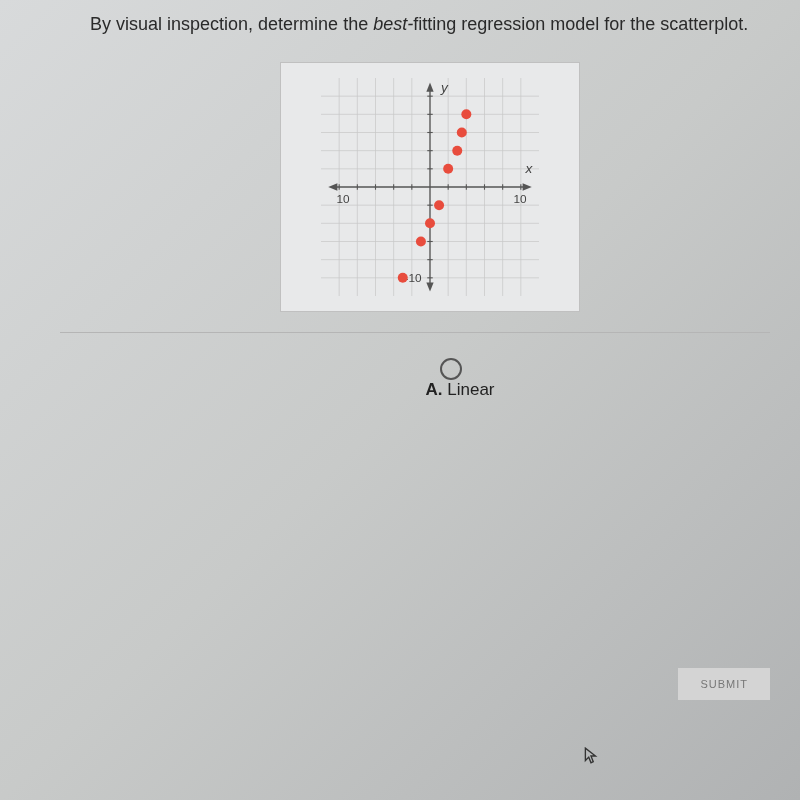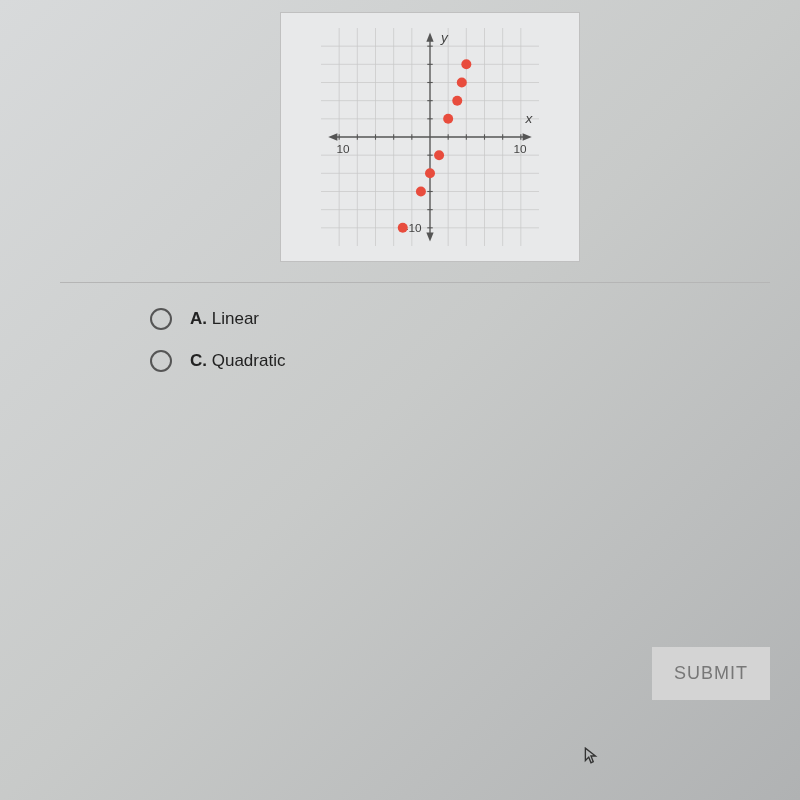--- a/index.html
+++ b/index.html
@@ -56,20 +56,21 @@
       width: calc(100% + 30px);
     }
     .options {
       padding-left: 60px;
     }
     .option {
       display: flex;
       align-items: center;
       margin-bottom: 20px;
       cursor: pointer;
+      flex-direction: column;
     }
     .radio-circle {
       width: 22px;
       height: 22px;
       border: 2px solid #555;
       border-radius: 50%;
       margin-right: 18px;
       flex-shrink: 0;
     }
     .option-label {
@@ -79,37 +80,40 @@
     .option-letter {
       font-weight: bold;
     }
     .submit-btn {
       position: absolute;
       right: 30px;
       bottom: 100px;
       background: #d4d4d4;
       color: #777;
       border: none;
-      padding: 16px 22px;
-      font-size: 18px;
+      padding: 10px 22px;
+      font-size: 11px;
       letter-spacing: 1px;
       cursor: pointer;
     }
     .cursor-icon {
       position: absolute;
       right: 200px;
       bottom: 30px;
       font-size: 20px;
       color: #333;
     }
   </style>
 </head>
 <body>
 
 <div class="content">
+  <p class="question-text">
+    <span>By visual inspection, determine the </span><span class="italic">best-</span><span>fitting regression model for the scatterplot.</span>
+  </p>
 
   <div class="chart-container">
     <div class="chart-inner">
       <svg class="grid-area" viewBox="-12 -12 24 24">
 
         <g stroke="#c8c8c8" stroke-width="0.08">
           <line x1="-10" y1="-12" x2="-10" y2="12"></line>
           <line x1="-8" y1="-12" x2="-8" y2="12"></line>
           <line x1="-6" y1="-12" x2="-6" y2="12"></line>
           <line x1="-4" y1="-12" x2="-4" y2="12"></line>
@@ -189,27 +193,20 @@
   <hr class="hr-divider">
 
   <div class="options">
     <div class="option">
       <span class="radio-circle"></span>
       <span class="option-label">
         <span class="option-letter">A.</span>
         <span>Linear</span>
       </span>
     </div>
-    <div class="option">
-      <span class="radio-circle"></span>
-      <span class="option-label">
-        <span class="option-letter">C.</span>
-        <span>Quadratic</span>
-      </span>
-    </div>
   </div>
 </div>
 
 <button class="submit-btn">SUBMIT</button>
 
 <span class="cursor-icon">
   <svg width="18" height="18" viewBox="0 0 16 16">
       <path fill="none" stroke="#333" stroke-width="1.2" d="M3 1 L3 12 L6 9 L8 14 L10 13 L8 8 L12 8 Z"></path>
     </svg>
 </span>

